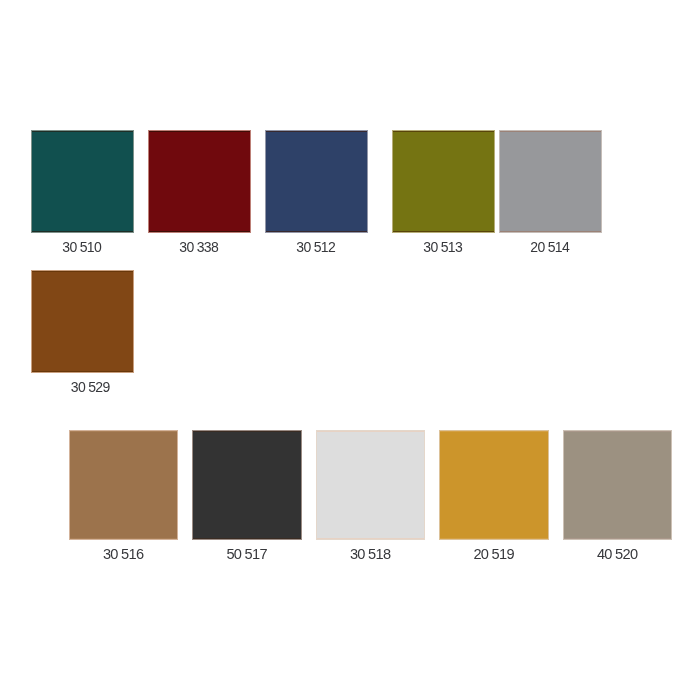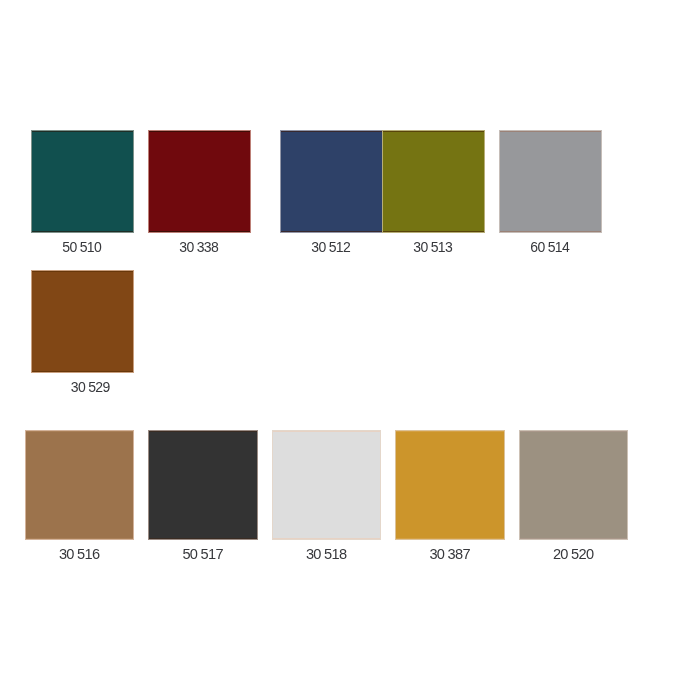--- a/index.html
+++ b/index.html
@@ -61,55 +61,55 @@
     filter: opacity(1);          
   }
 
   
   #row-1 { left: 31.5px; top: 130.5px; }
   #row-1 .swatch-chip { width: 101px; height: 101px; }
   #row-1 .swatch-cell { width: 101px; height: 127px; }
   #row-1 .swatch-label { top: 109px; font-size: 14px; }
   #row-1 .cell-1 { left: 0; }
   #row-1 .cell-2 { left: 117px; }
-  #row-1 .cell-3 { left: 249px; }
-  #row-1 .cell-4 { left: 351px; text-decoration: underline; }
+  #row-1 .cell-3 { left: 234px; }
+  #row-1 .cell-4 { left: 361px; text-decoration: underline; }
   #row-1 .cell-5 { left: 468px; }
 
   
   #row-2 { left: 31.5px; top: 270.5px; }
   #row-2 .swatch-chip { width: 101.5px; height: 101px; }
   #row-2 .swatch-cell { width: 118px; height: 127px; }
   #row-2 .swatch-label { top: 109px; font-size: 14px; }
   #row-2 .cell-1 { left: 0; }
 
   
   #row-3 { left: 25.5px; top: 430.5px; }
   #row-3 .swatch-chip { width: 107.5px; height: 108px; }
-  #row-3 .swatch-cell { width: 108px; height: 135px; }
+  #row-3 .swatch-cell { width: 108px; height: 135px; margin-left: 44px; }
   #row-3 .swatch-label { top: 116.5px; font-size: 14.6px; }
   #row-3 .cell-1 { left: 0; }
   #row-3 .cell-2 { left: 123.5px; }
   #row-3 .cell-3 { left: 247px; text-decoration: underline; }
   #row-3 .cell-4 { left: 370.5px; }
   #row-3 .cell-5 { left: 494px; }
 </style>
 </head>
 <body>
 
 <div id="page" style="background: rgb(255, 255, 255);">
 
   <div class="swatch-row" id="row-1">
 
     <div class="swatch-cell cell-1">
       <div class="swatch-chip" style="background: rgb(17, 80, 79); outline: rgb(126, 146, 139) solid 1px;">
         <div class="chip-top-edge" style="background: rgb(30, 46, 38);"></div>
         <div class="chip-bottom-edge" style="background: rgb(30, 46, 38);"></div>
       </div>
-      <div class="swatch-label" style="color: rgb(55, 56, 60);">50 510</div>
+      <div class="swatch-label" style="color: rgb(55, 56, 60);">30 510</div>
     </div>
 
     <div class="swatch-cell cell-2">
       <div class="swatch-chip" style="background: rgb(112, 9, 13); outline: rgb(189, 128, 119) solid 1px;">
         <div class="chip-top-edge" style="background: rgb(63, 13, 6);"></div>
         <div class="chip-bottom-edge" style="background: rgb(63, 13, 6);"></div>
       </div>
       <div class="swatch-label" style="color: rgb(55, 56, 60);">30 338</div>
     </div>
 
@@ -127,21 +127,21 @@
         <div class="chip-bottom-edge" style="background: rgb(88, 68, 9);"></div>
       </div>
       <div class="swatch-label" style="color: rgb(55, 56, 60);">30 513</div>
     </div>
 
     <div class="swatch-cell cell-5">
       <div class="swatch-chip" style="background: rgb(151, 152, 155); outline: rgb(197, 189, 184) solid 1px;">
         <div class="chip-top-edge" style="background: rgb(155, 130, 119);"></div>
         <div class="chip-bottom-edge" style="background: rgb(155, 130, 119);"></div>
       </div>
-      <div class="swatch-label" style="color: rgb(55, 56, 60);">60 514</div>
+      <div class="swatch-label" style="color: rgb(55, 56, 60);">20 514</div>
     </div>
 
   </div>
 
   <div class="swatch-row" id="row-2">
 
     <div class="swatch-cell cell-1">
       <div class="swatch-chip" style="background: rgb(129, 71, 21); outline: rgb(201, 159, 126) solid 1px;">
         <div class="chip-top-edge" style="background: rgb(104, 55, 9);"></div>
         <div class="chip-bottom-edge" style="background: rgb(104, 55, 9);"></div>
@@ -175,26 +175,26 @@
         <div class="chip-bottom-edge" style="background: rgb(231, 210, 196);"></div>
       </div>
       <div class="swatch-label" style="color: rgb(55, 56, 60);">30 518</div>
     </div>
 
     <div class="swatch-cell cell-4">
       <div class="swatch-chip" style="background: rgb(204, 149, 43); outline: rgb(220, 194, 154) solid 1px;">
         <div class="chip-top-edge" style="background: rgb(212, 160, 68);"></div>
         <div class="chip-bottom-edge" style="background: rgb(212, 160, 68);"></div>
       </div>
-      <div class="swatch-label" style="color: rgb(55, 56, 60);">30 387</div>
+      <div class="swatch-label" style="color: rgb(55, 56, 60);">20 519</div>
     </div>
 
     <div class="swatch-cell cell-5">
       <div class="swatch-chip" style="background: rgb(156, 145, 129); outline: rgb(205, 193, 181) solid 1px;">
         <div class="chip-top-edge" style="background: rgb(169, 151, 138);"></div>
         <div class="chip-bottom-edge" style="background: rgb(169, 151, 138);"></div>
       </div>
-      <div class="swatch-label" style="color: rgb(55, 56, 60);">20 520</div>
+      <div class="swatch-label" style="color: rgb(55, 56, 60);">40 520</div>
     </div>
 
   </div>
 
 </div>
 
 </body></html>

